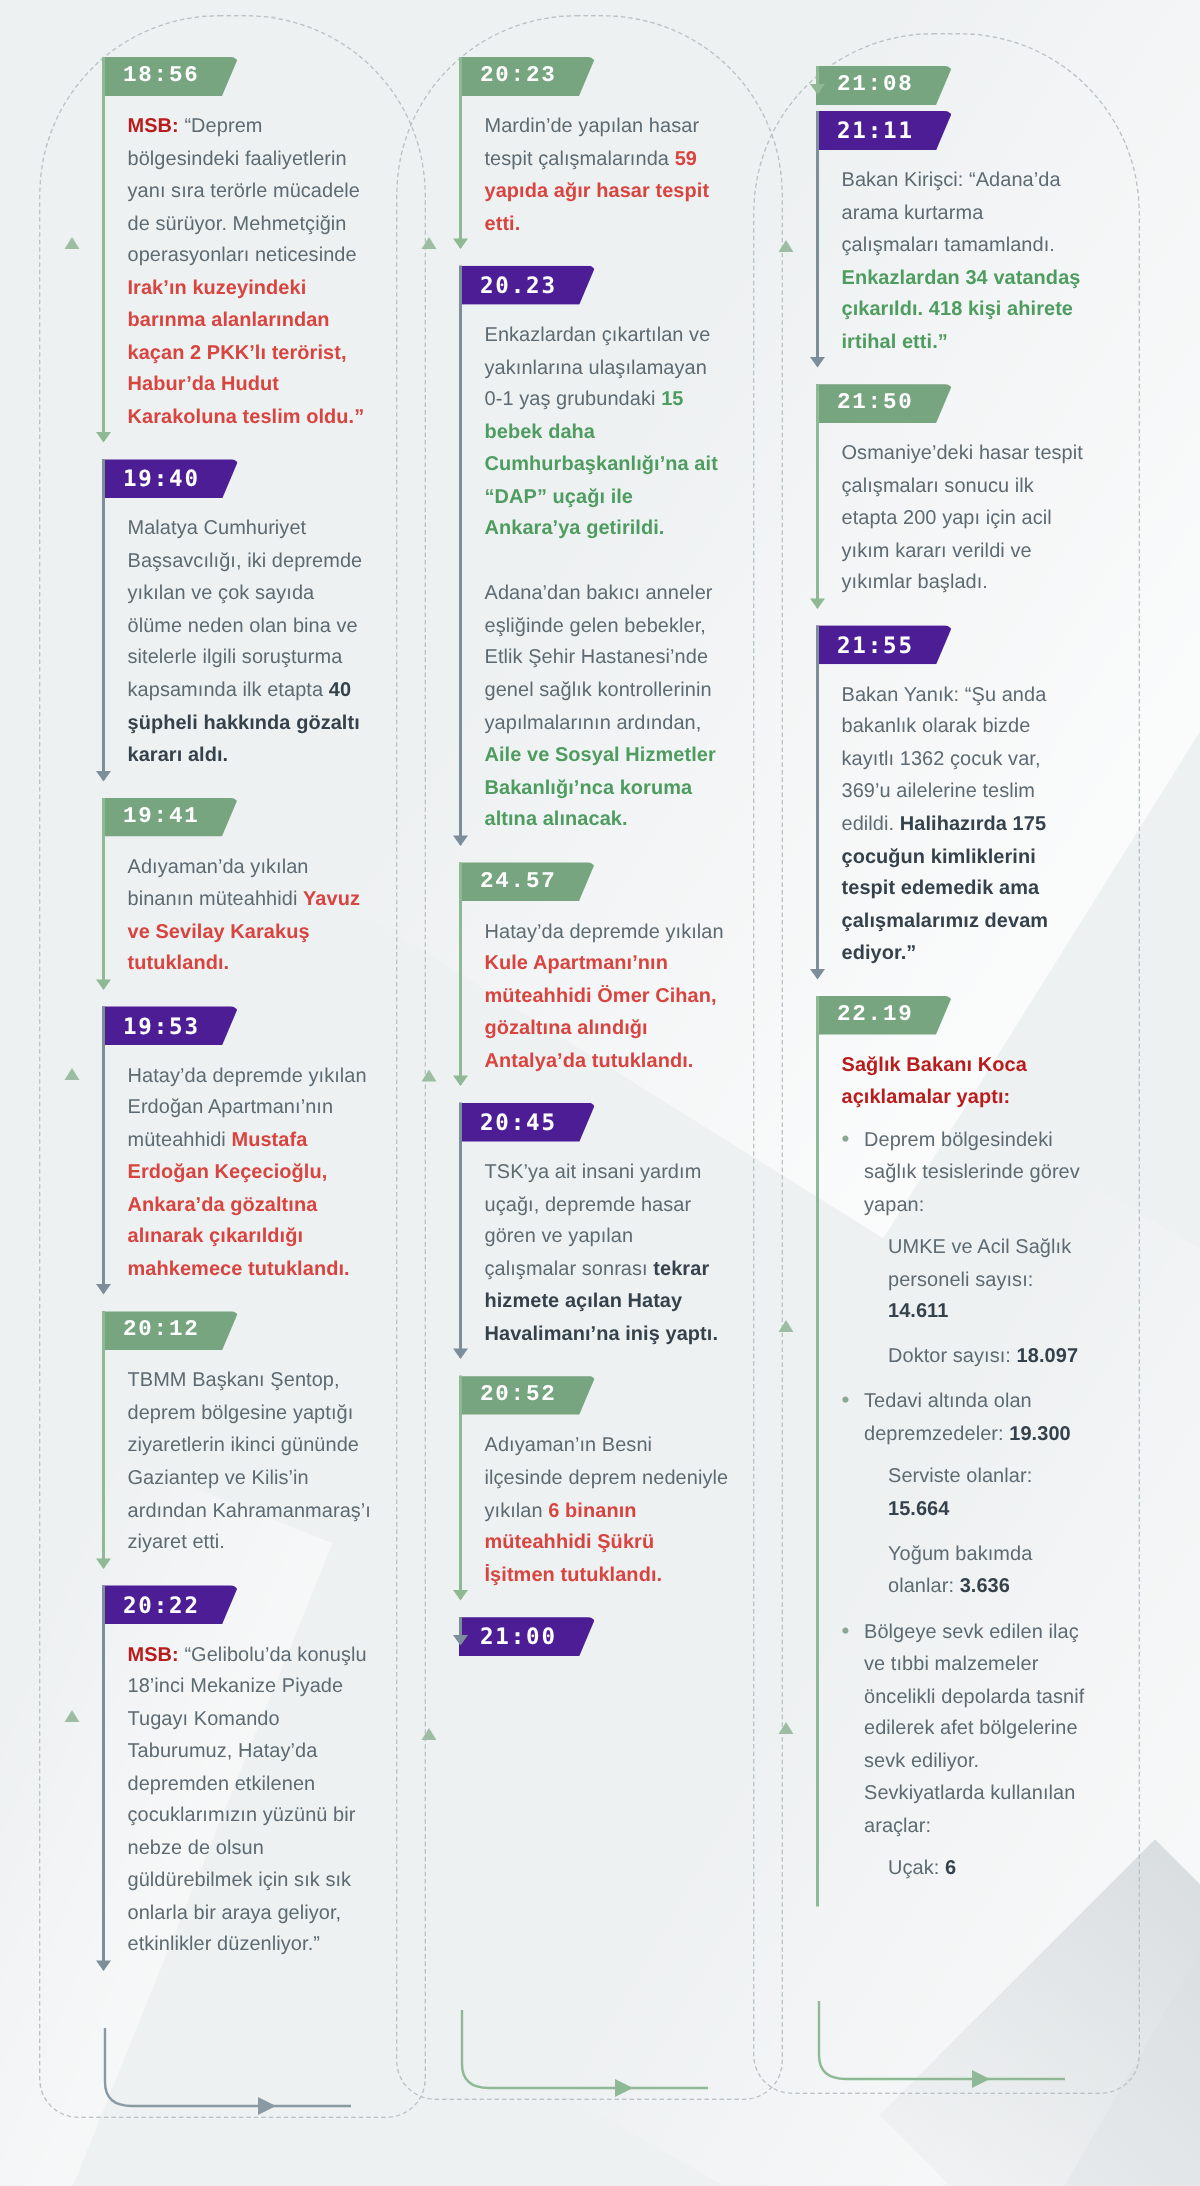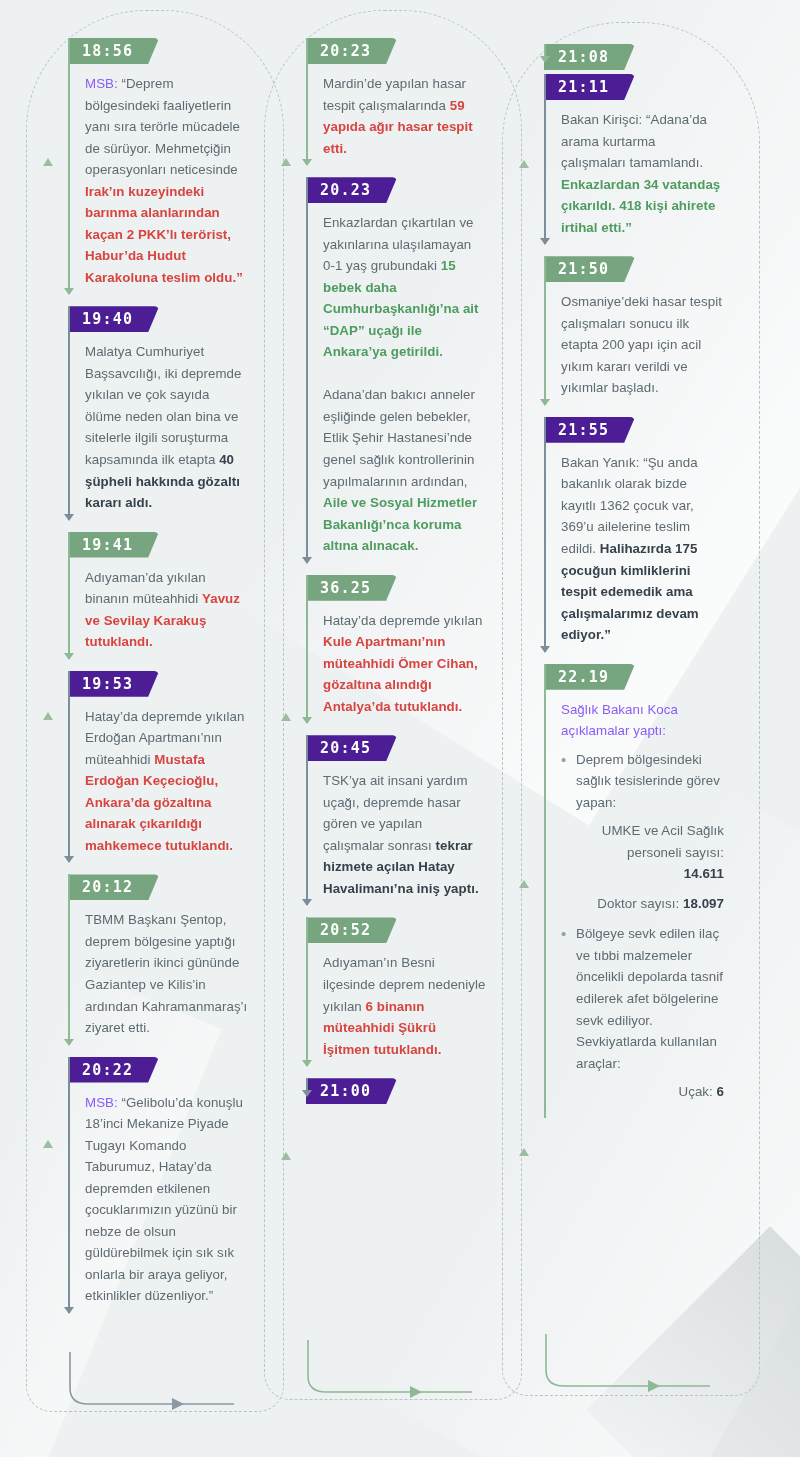--- a/index.html
+++ b/index.html
@@ -42,55 +42,55 @@
     padding: 0 26px 0 14px;
     color: #ffffff;
     font-size: 15px;
     font-weight: 700;
     letter-spacing: 1.2px;
     font-family: "DejaVu Sans Mono", monospace;
     border-top-right-radius: 5px;
     border-bottom-right-radius: 3px;
     clip-path: polygon(0 0, 100% 0, calc(100% - 11px) 100%, 0 100%);
   }
-  .badge.green { background: #76a57f; }
+  .badge.green { background: #76a57f; font-family: Liberation Mono, monospace; }
   .badge.navy  { background: #4c1d95; }
 
   .body-text {
     font-size: 13.3px;
     line-height: 1.62;
     color: #5d6a72;
     padding: 9px 16px 14px 17px;
     letter-spacing: 0.05px;
   }
   .body-text .hl-red   { color: #d8443f; font-weight: 700; }
   .body-text .hl-green { color: #4e9c5f; font-weight: 700; }
   .body-text .hl-dark  { color: #36424b; font-weight: 700; }
-  .body-text .lead     { color: #8b5cf6; font-weight: 400; }
+  .body-text .lead     { color: #b91c1c; font-weight: 700; }
 
   
   .seg { position: absolute; left: 0; width: 2px; }
   .seg.green { background: #8fb894; }
   .seg.navy  { background: #7d8e9b; }
   .seg-arrow { position: absolute; left: -4px; bottom: -1px; width: 0; height: 0;
                border-left: 5px solid transparent; border-right: 5px solid transparent; }
   .seg.green .seg-arrow { border-top: 7px solid #8fb894; }
   .seg.navy  .seg-arrow { border-top: 7px solid #7d8e9b; }
 
   
   .up-arrow { position: absolute; width: 0; height: 0;
     border-left: 5px solid transparent; border-right: 5px solid transparent;
     border-bottom: 8px solid #9dbda2; }
 
   
   ul.b1 { list-style: none; margin: 7px 0 0 0; padding: 0; }
   ul.b1 > li { position: relative; padding-left: 15px; margin-bottom: 9px; }
   ul.b1 > li::before { content: "•"; position: absolute; left: 0; top: -1px; color: #8aa694; font-size: 15px; }
   .sub { padding-left: 16px; margin-top: 7px; }
-  .sub div { margin-bottom: 8px; text-align: right; }
+  .sub div { margin-bottom: 8px; }
 </style>
 </head>
 <body>
 
 <div class="bg-streak streak-a"></div>
 <div class="bg-streak streak-b"></div>
 <div class="bg-streak streak-c"></div>
 <div class="bg-streak streak-d"></div>
 
 <div class="board" id="board">
@@ -117,21 +117,21 @@
           <div class="seg-arrow"></div>
         </div></div>
     </div>
     <div class="column" style="left: 306px; width: 196px; top: 38px;">
       <div class="event"><div class="badge green">20:23</div><div class="body-text">Mardin’de yapılan hasar tespit çalışmalarında <span class="hl-red">59 yapıda ağır hasar tespit etti.</span></div><div class="seg green" style="top: 0px; bottom: 8px;">
           <div class="seg-arrow"></div>
         </div></div>
       <div class="event"><div class="badge navy">20.23</div><div class="body-text">Enkazlardan çıkartılan ve yakınlarına ulaşılamayan 0-1 yaş grubundaki <span class="hl-green">15 bebek daha Cumhurbaşkanlığı’na ait “DAP” uçağı ile Ankara’ya getirildi.</span><br><br>Adana’dan bakıcı anneler eşliğinde gelen bebekler, Etlik Şehir Hastanesi’nde genel sağlık kontrollerinin yapılmalarının ardından, <span class="hl-green">Aile ve Sosyal Hizmetler Bakanlığı’nca koruma altına alınacak.</span></div><div class="seg navy" style="top: 0px; bottom: 8px;">
           <div class="seg-arrow"></div>
         </div></div>
-      <div class="event"><div class="badge green">36.25</div><div class="body-text">Hatay’da depremde yıkılan <span class="hl-red">Kule Apartmanı’nın müteahhidi Ömer Cihan, gözaltına alındığı Antalya’da tutuklandı.</span></div><div class="seg green" style="top: 0px; bottom: 8px;">
+      <div class="event"><div class="badge green">24.57</div><div class="body-text">Hatay’da depremde yıkılan <span class="hl-red">Kule Apartmanı’nın müteahhidi Ömer Cihan, gözaltına alındığı Antalya’da tutuklandı.</span></div><div class="seg green" style="top: 0px; bottom: 8px;">
           <div class="seg-arrow"></div>
         </div></div>
       <div class="event"><div class="badge navy">20:45</div><div class="body-text">TSK’ya ait insani yardım uçağı, depremde hasar gören ve yapılan çalışmalar sonrası <span class="hl-dark">tekrar hizmete açılan Hatay Havalimanı’na iniş yaptı.</span></div><div class="seg navy" style="top: 0px; bottom: 8px;">
           <div class="seg-arrow"></div>
         </div></div>
       <div class="event"><div class="badge green">20:52</div><div class="body-text">Adıyaman’ın Besni ilçesinde deprem nedeniyle yıkılan <span class="hl-red">6 binanın müteahhidi Şükrü İşitmen tutuklandı.</span></div><div class="seg green" style="top: 0px; bottom: 8px;">
           <div class="seg-arrow"></div>
         </div></div>
       <div class="event"><div class="badge navy">21:00</div><div class="seg navy" style="top: 0px; bottom: 8px;">
           <div class="seg-arrow"></div>
@@ -150,20 +150,24 @@
       <div class="event"><div class="badge navy">21:55</div><div class="body-text">Bakan Yanık: “Şu anda bakanlık olarak bizde kayıtlı 1362 çocuk var, 369’u ailelerine teslim edildi. <span class="hl-dark">Halihazırda 175 çocuğun kimliklerini tespit edemedik ama çalışmalarımız devam ediyor.”</span></div><div class="seg navy" style="top: 0px; bottom: 8px;">
           <div class="seg-arrow"></div>
         </div></div>
       <div class="event"><div class="badge green">22.19</div><div class="body-text">
           <div class="lead">Sağlık Bakanı Koca açıklamalar yaptı:</div>
           <ul class="b1">
             <li>Deprem bölgesindeki sağlık tesislerinde görev yapan:<div class="sub">
                 <div>UMKE ve Acil Sağlık personeli sayısı: <b class="hl-dark">14.611</b></div>
                 <div>Doktor sayısı: <b class="hl-dark">18.097</b></div>
               </div></li>
+            <li>Tedavi altında olan depremzedeler: <b class="hl-dark">19.300</b><div class="sub">
+                <div>Serviste olanlar: <b class="hl-dark">15.664</b></div>
+                <div>Yoğum bakımda olanlar: <b class="hl-dark">3.636</b></div>
+              </div></li>
             <li>Bölgeye sevk edilen ilaç ve tıbbi malzemeler öncelikli depolarda tasnif edilerek afet bölgelerine sevk ediliyor. Sevkiyatlarda kullanılan araçlar:<div class="sub">
                 <div>Uçak: <b class="hl-dark">6</b></div>
               </div></li>
           </ul>
         </div><div class="seg green" style="top: 0px; bottom: 8px;"></div></div>
     </div>
     <div class="up-arrow" style="left: 281px; top: 158px;"></div>
     <div class="up-arrow" style="left: 281px; top: 713px;"></div>
     <div class="up-arrow" style="left: 281px; top: 1152px;"></div>
     <div class="up-arrow" style="left: 519px; top: 160px;"></div>

